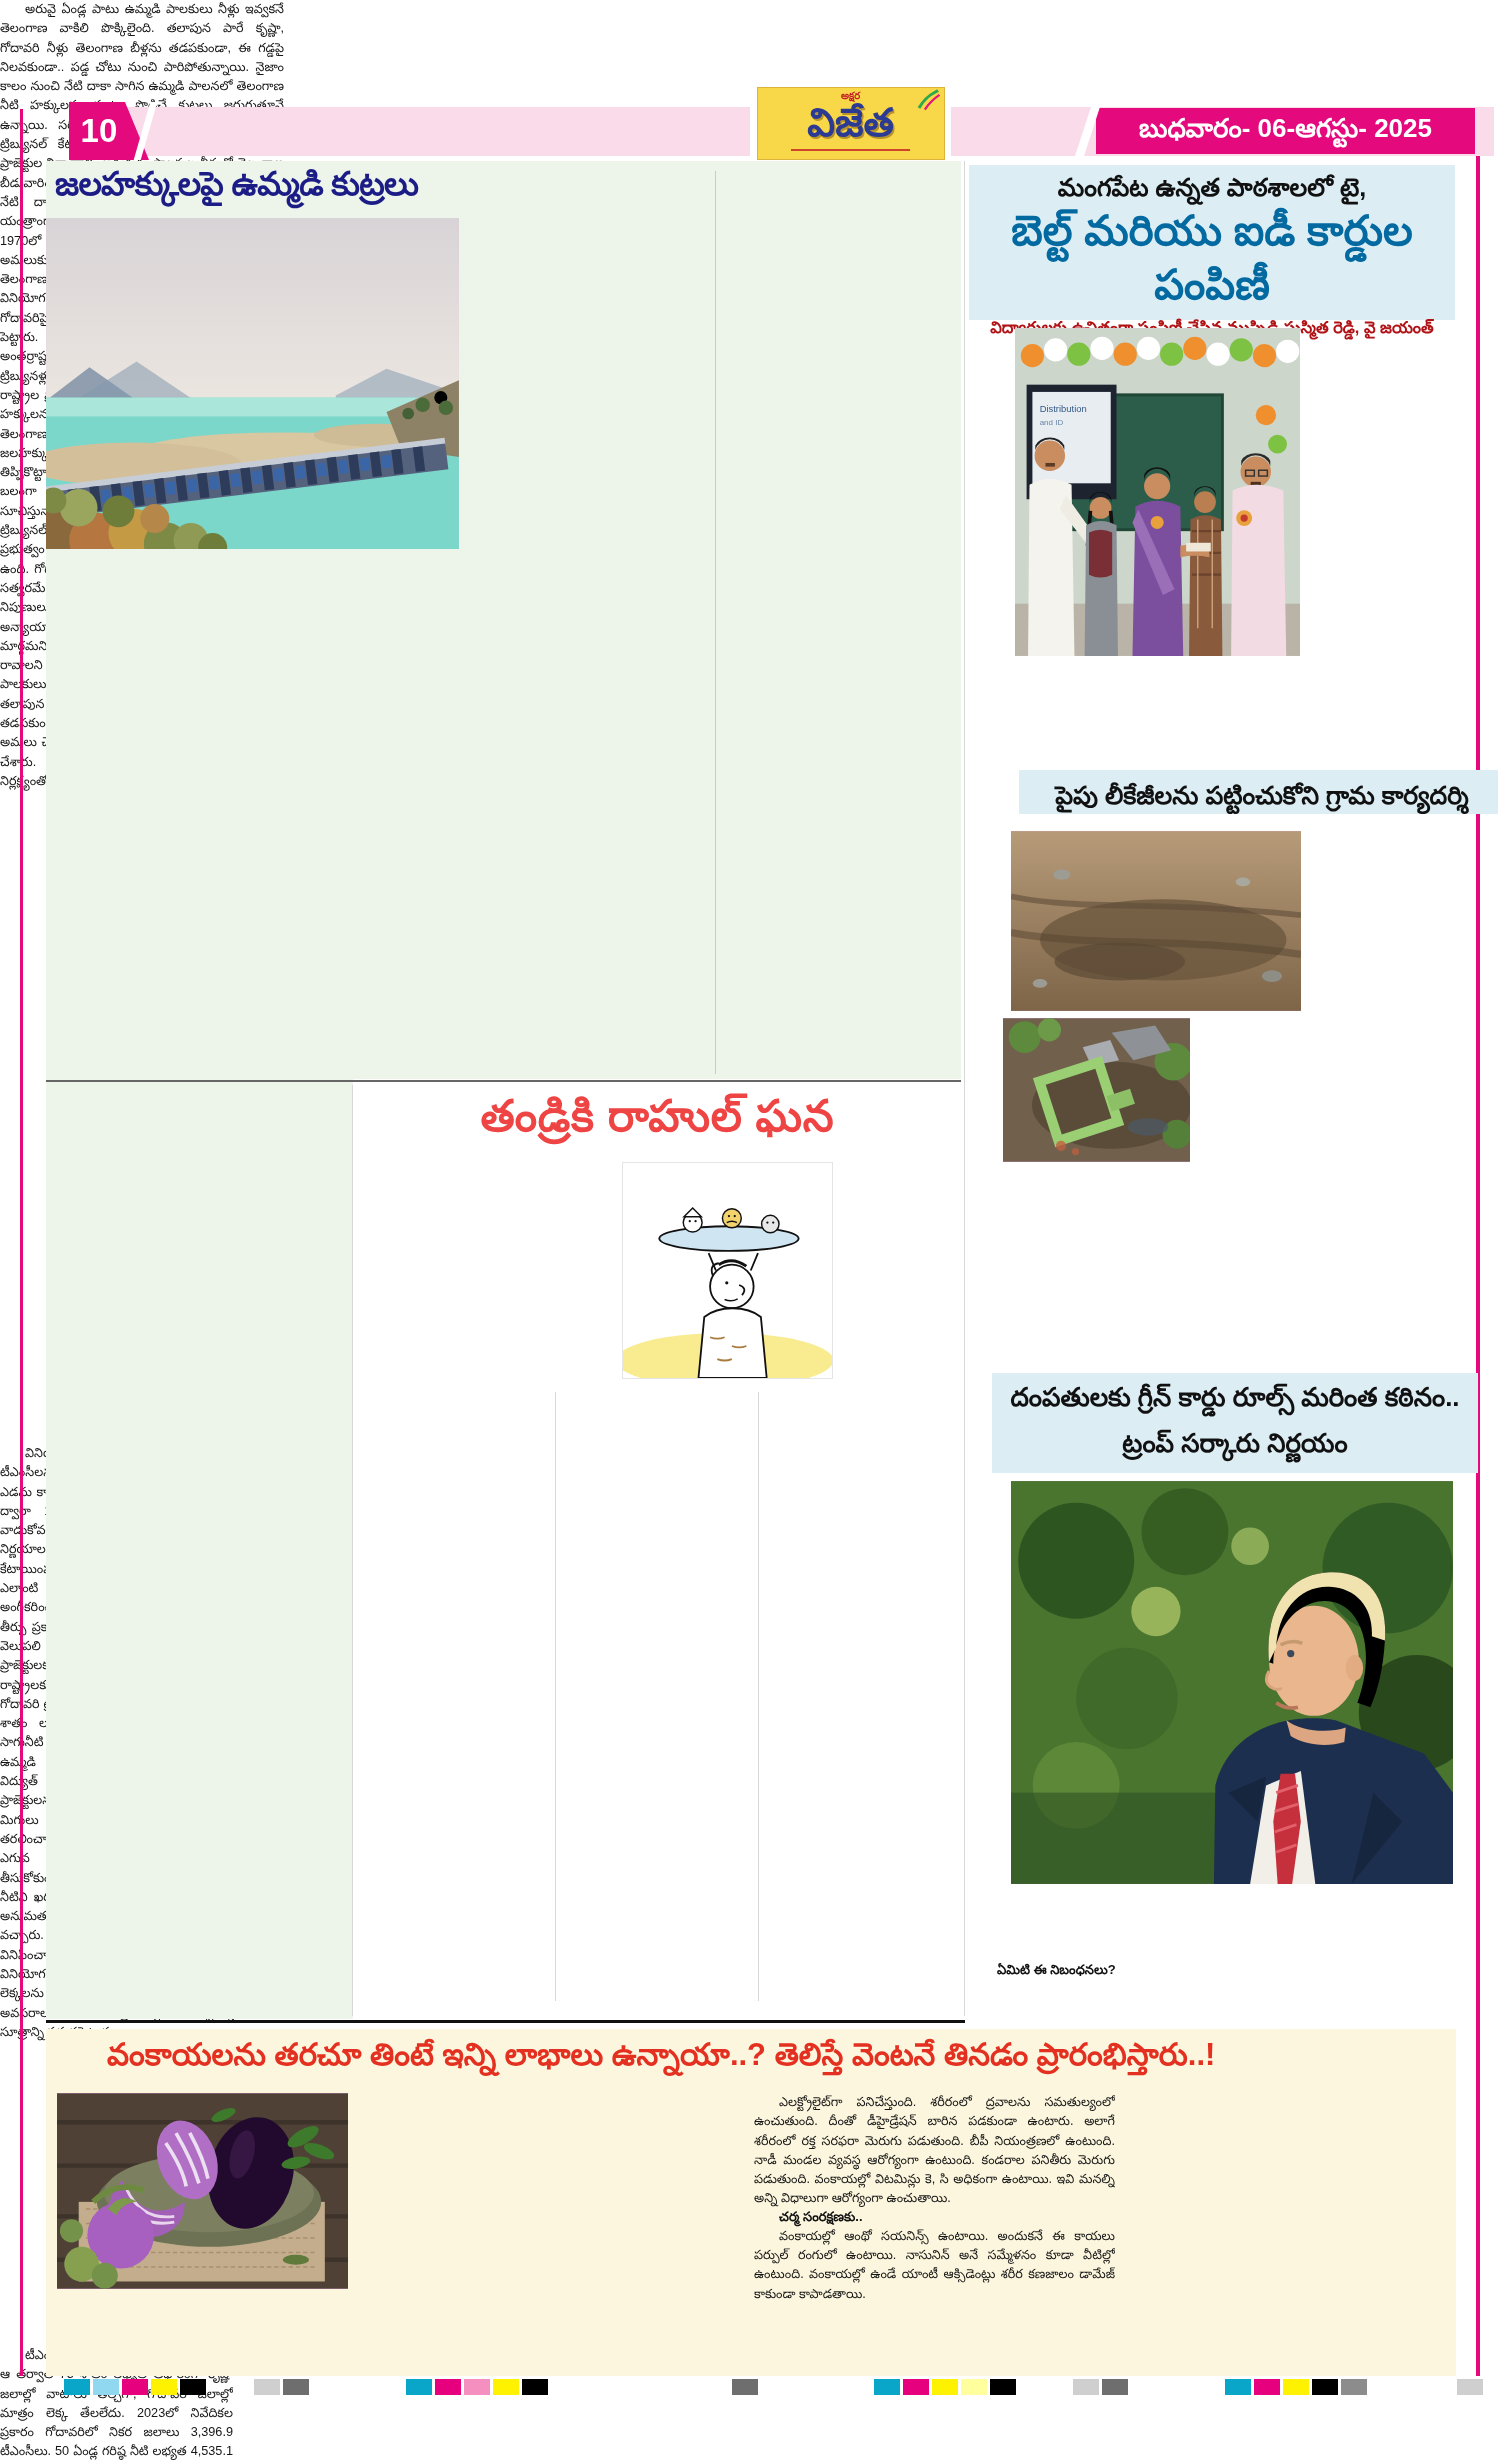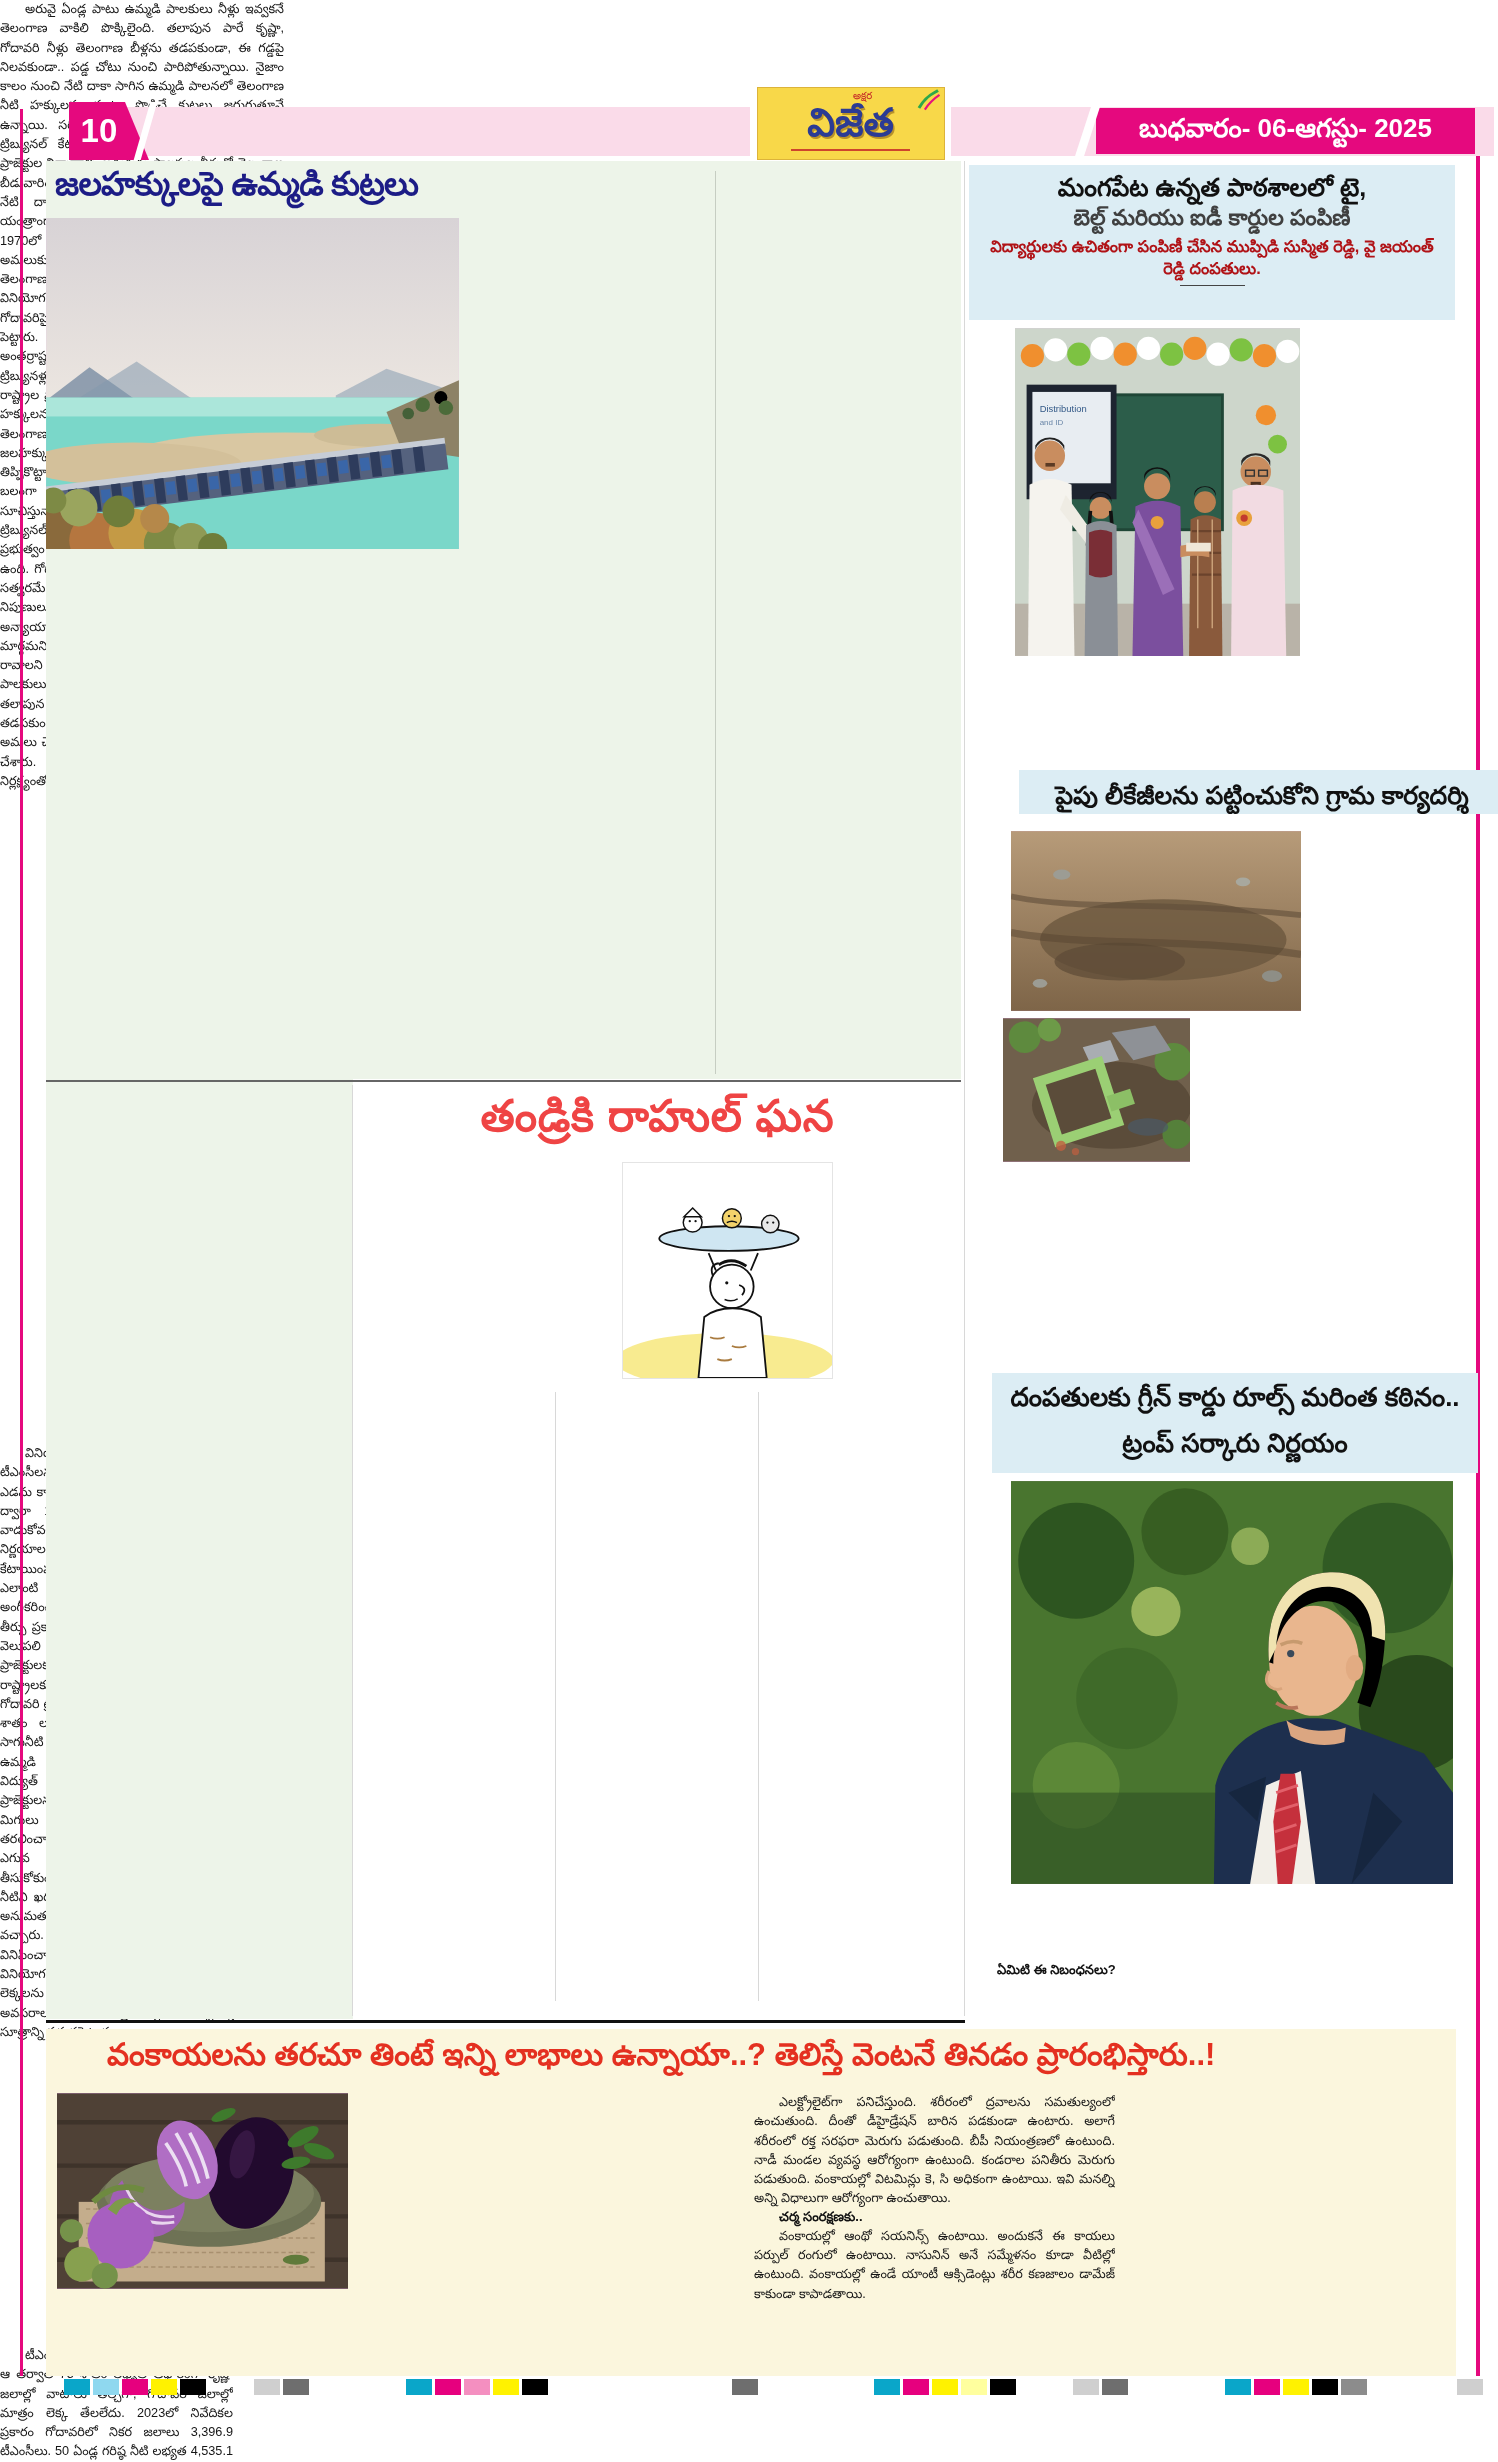--- a/index.html
+++ b/index.html
@@ -10,35 +10,35 @@
   .vr{position:absolute;width:0.7px;background:#c6cdc2;}
   .vr2{position:absolute;width:0.7px;background:#d8d8d8;}
   .edge{position:absolute;width:3.6px;background:#e5097e;}
   .header-band{position:absolute;left:69px;top:107px;width:1425px;height:49px;background:#fadbe9;}
   .pageno{position:absolute;left:69px;top:102px;width:80px;height:58px;background:#e5097e;
           clip-path:polygon(0 0,70% 0,100% 100%,0 100%);color:#fff;font-size:33px;font-weight:bold;
           display:flex;align-items:center;padding-left:11.6px;box-sizing:border-box;}
   .pageno-stripe{position:absolute;left:142px;top:102px;width:6.5px;height:58px;background:#fff;transform:skewX(-16deg);}
   .masthead{position:absolute;left:750px;top:84px;width:201px;height:78px;background:#fff;display:flex;align-items:center;justify-content:center;}
   .logo{position:relative;width:186px;height:71px;background:#f8d849;border:0.7px solid #dcb33a;text-align:center;}
-  .logo-top{position:absolute;top:2.2px;left:12px;width:100%;font-size:10px;font-weight:normal;color:#c32026;}
+  .logo-top{position:absolute;top:2.2px;left:0;width:100%;font-size:10px;font-weight:bold;color:#c32026;}
   .logo-name{position:absolute;top:13px;left:0;width:100%;font-size:39px;font-weight:bold;color:#2b3b94;text-shadow:1.5px 1.5px 0 #b8922a;}
   .logo-line{position:absolute;left:18%;width:64%;height:2.2px;background:#c32026;opacity:.8;}
   .datebox{position:absolute;left:1096px;top:108px;width:379px;height:46px;background:#e5097e;color:#fff;
            font-size:26px;font-weight:bold;display:flex;align-items:center;justify-content:center;}
   .datebox::before{content:"";position:absolute;left:-13px;top:-1.5px;width:8.7px;height:49px;background:#fff;transform:skewX(-18deg);}
   .water-bg{position:absolute;background:#edf4e9;}
   .water-headline{position:absolute;left:55px;top:165px;width:403px;height:52px;color:#1c1c86;
                   font-size:33px;font-weight:bold;letter-spacing:-0.7px;}
   .photo{position:absolute;overflow:hidden;background:#f0abfc;}
   .rahul-headline{position:absolute;left:355px;top:1091px;width:605px;height:64px;color:#ef4444;
                   font-size:44px;font-weight:bold;text-align:center;letter-spacing:0.7px;}
   .railbox{position:absolute;background:#dcedf4;text-align:center;box-sizing:border-box;padding-top:7.3px;}
   .rail-h1{font-size:25px;font-weight:bold;color:#111;line-height:1.25;}
-  .rail-h2{font-size:22px;font-weight:bold;color:#404040;line-height:1.3;}
+  .rail-h2{font-size:42px;font-weight:bold;color:#0369a1;line-height:1.3;}
   .rail-sub{font-size:16.3px;font-weight:bold;color:#b01216;line-height:1.35;padding:2.9px 13px 0 13px;}
   .subrule{width:65px;height:1.5px;background:#444;margin:5.8px auto 0 auto;}
   .gc-h{font-size:26px;font-weight:bold;color:#111;line-height:1.75;}
   .brinjal-bg{position:absolute;left:46px;top:2029px;width:1410px;height:347px;background:#fbf6dd;}
   .brinjal-headline{position:absolute;left:59px;top:2037px;width:1386px;height:44px;color:#e43020;
                     font-size:31px;font-weight:bold;margin-left:48px;}
   .bold-sub{font-weight:bold;text-indent:25px;font-size:13px;color:#111;}
   .hr-dark{position:absolute;background:#111;}
   .hr-mid{position:absolute;background:#666;}
   .chip{position:absolute;top:0;width:26px;height:16px;}

